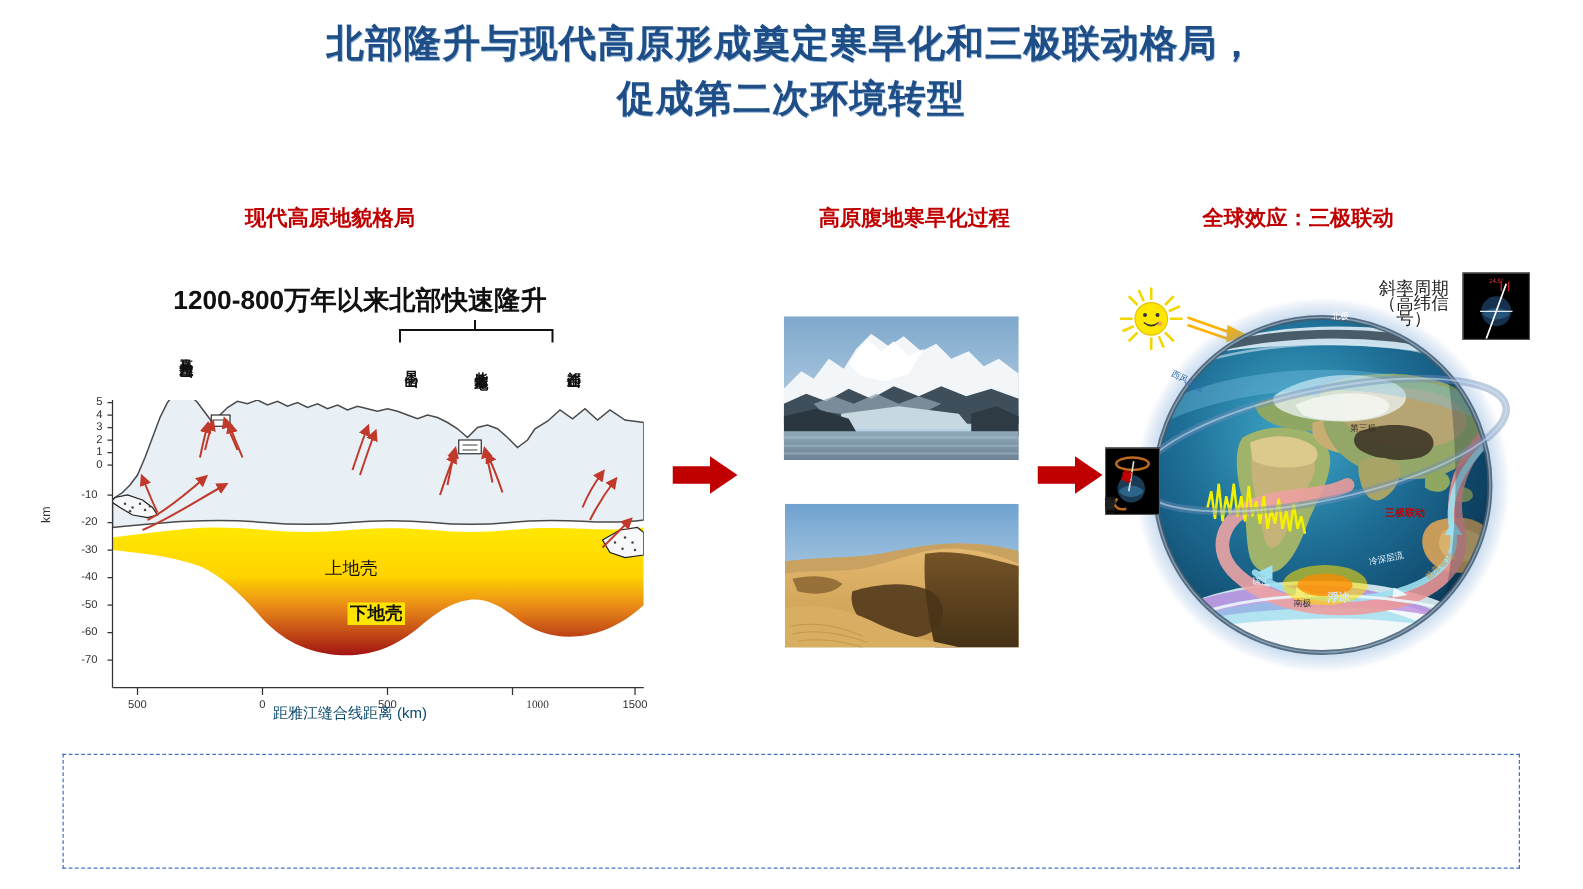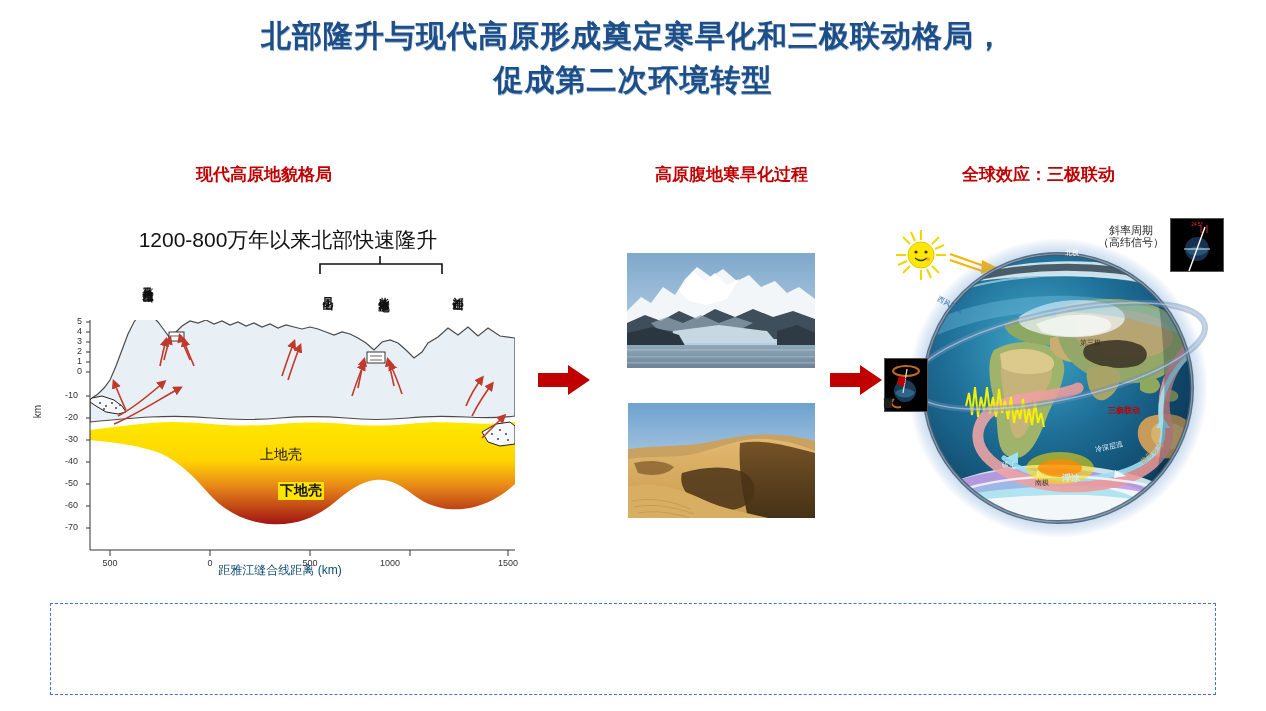--- a/index.html
+++ b/index.html
@@ -29,21 +29,21 @@
     white-space:nowrap;
   }
   #sec-head-1{left:196px;top:163px;}
   #sec-head-2{left:655px;top:163px;}
   #sec-head-3{left:962px;top:163px;}
 
   
   .panel-left{position:absolute;left:30px;top:210px;width:500px;height:380px;}
   .xs-title{
     position:absolute;left:58px;top:16px;width:400px;text-align:center;
-    font-size:21px;font-weight:normal;color:#111;white-space:nowrap;
+    font-size:21px;font-weight:bold;color:#111;white-space:nowrap;
   }
   .xs-figure{position:absolute;left:0;top:0;width:500px;height:380px;}
 
   .vlabel{
     position:absolute;font-size:11px;font-weight:bold;color:#111;
     writing-mode:vertical-rl;text-orientation:upright;
     letter-spacing:1px;line-height:11px;
   }
   #lbl-himalaya{left:112px;top:68px;}
   #lbl-kunlun{left:292px;top:78px;}
@@ -100,21 +100,21 @@
   #lbl-cold-deep{left:215px;top:232px;color:#eaf7ff;font-size:7px;transform:rotate(-12deg);}
   #lbl-monsoon{left:228px;top:196px;color:#C00000;font-weight:bold;font-size:8px;line-height:9px;}
   #lbl-jet{left:56px;top:90px;color:#2f6fae;font-size:7px;transform:rotate(28deg);}
   #lbl-thc{left:18px;top:160px;color:#C00000;font-weight:bold;font-size:8px;
            writing-mode:vertical-rl;transform:rotate(18deg);}
   #lbl-tropical{left:258px;top:238px;color:#d09a4e;font-size:7px;transform:rotate(-42deg);}
 
   .incl-box{position:absolute;left:290px;top:8px;width:52px;height:52px;
             background:#000;border:1px solid #555;overflow:hidden;}
   .incl-cap{position:absolute;left:212px;top:14px;width:78px;text-align:center;
-            font-size:11px;color:#222;line-height:12px;}
+            font-size:14px;color:#222;line-height:12px;}
 
   .prec-box{position:absolute;left:4px;top:148px;width:42px;height:52px;
             background:#000;border:1px solid #555;overflow:hidden;}
   .prec-cap{position:absolute;left:2px;top:204px;font-size:9px;color:#222;
             writing-mode:vertical-rl;transform:rotate(180deg);line-height:12px;}
 
   .sun{position:absolute;left:14px;top:18px;width:54px;height:54px;}
 
   
   .caption{
@@ -277,21 +277,21 @@
     <div class="ytick" style="left:26px;top:202px;">-20</div>
     <div class="ytick" style="left:26px;top:224px;">-30</div>
     <div class="ytick" style="left:26px;top:246px;">-40</div>
     <div class="ytick" style="left:26px;top:268px;">-50</div>
     <div class="ytick" style="left:26px;top:290px;">-60</div>
     <div class="ytick" style="left:26px;top:312px;">-70</div>
 
     <div class="xtick" style="left:60px;top:348px;">500</div>
     <div class="xtick" style="left:160px;top:348px;">0</div>
     <div class="xtick" style="left:260px;top:348px;">500</div>
-    <div class="xtick" style="left:340px;top:348px;">1000</div>
+    <div class="xtick" style="left:380px;top:348px;font-family:Liberation Serif, serif;">1000</div>
     <div class="xtick" style="left:458px;top:348px;">1500</div>
 
     <div class="ylab-km">km</div>
     <div class="xlab">距雅江缝合线距离 (km)</div>
 
     <div class="vlabel" id="lbl-himalaya">喜马拉雅山</div>
     <div class="vlabel" id="lbl-kunlun">昆仑山</div>
     <div class="vlabel" id="lbl-qaidam">柴达木盆地</div>
     <div class="vlabel" id="lbl-qilian">祁连山</div>
 

